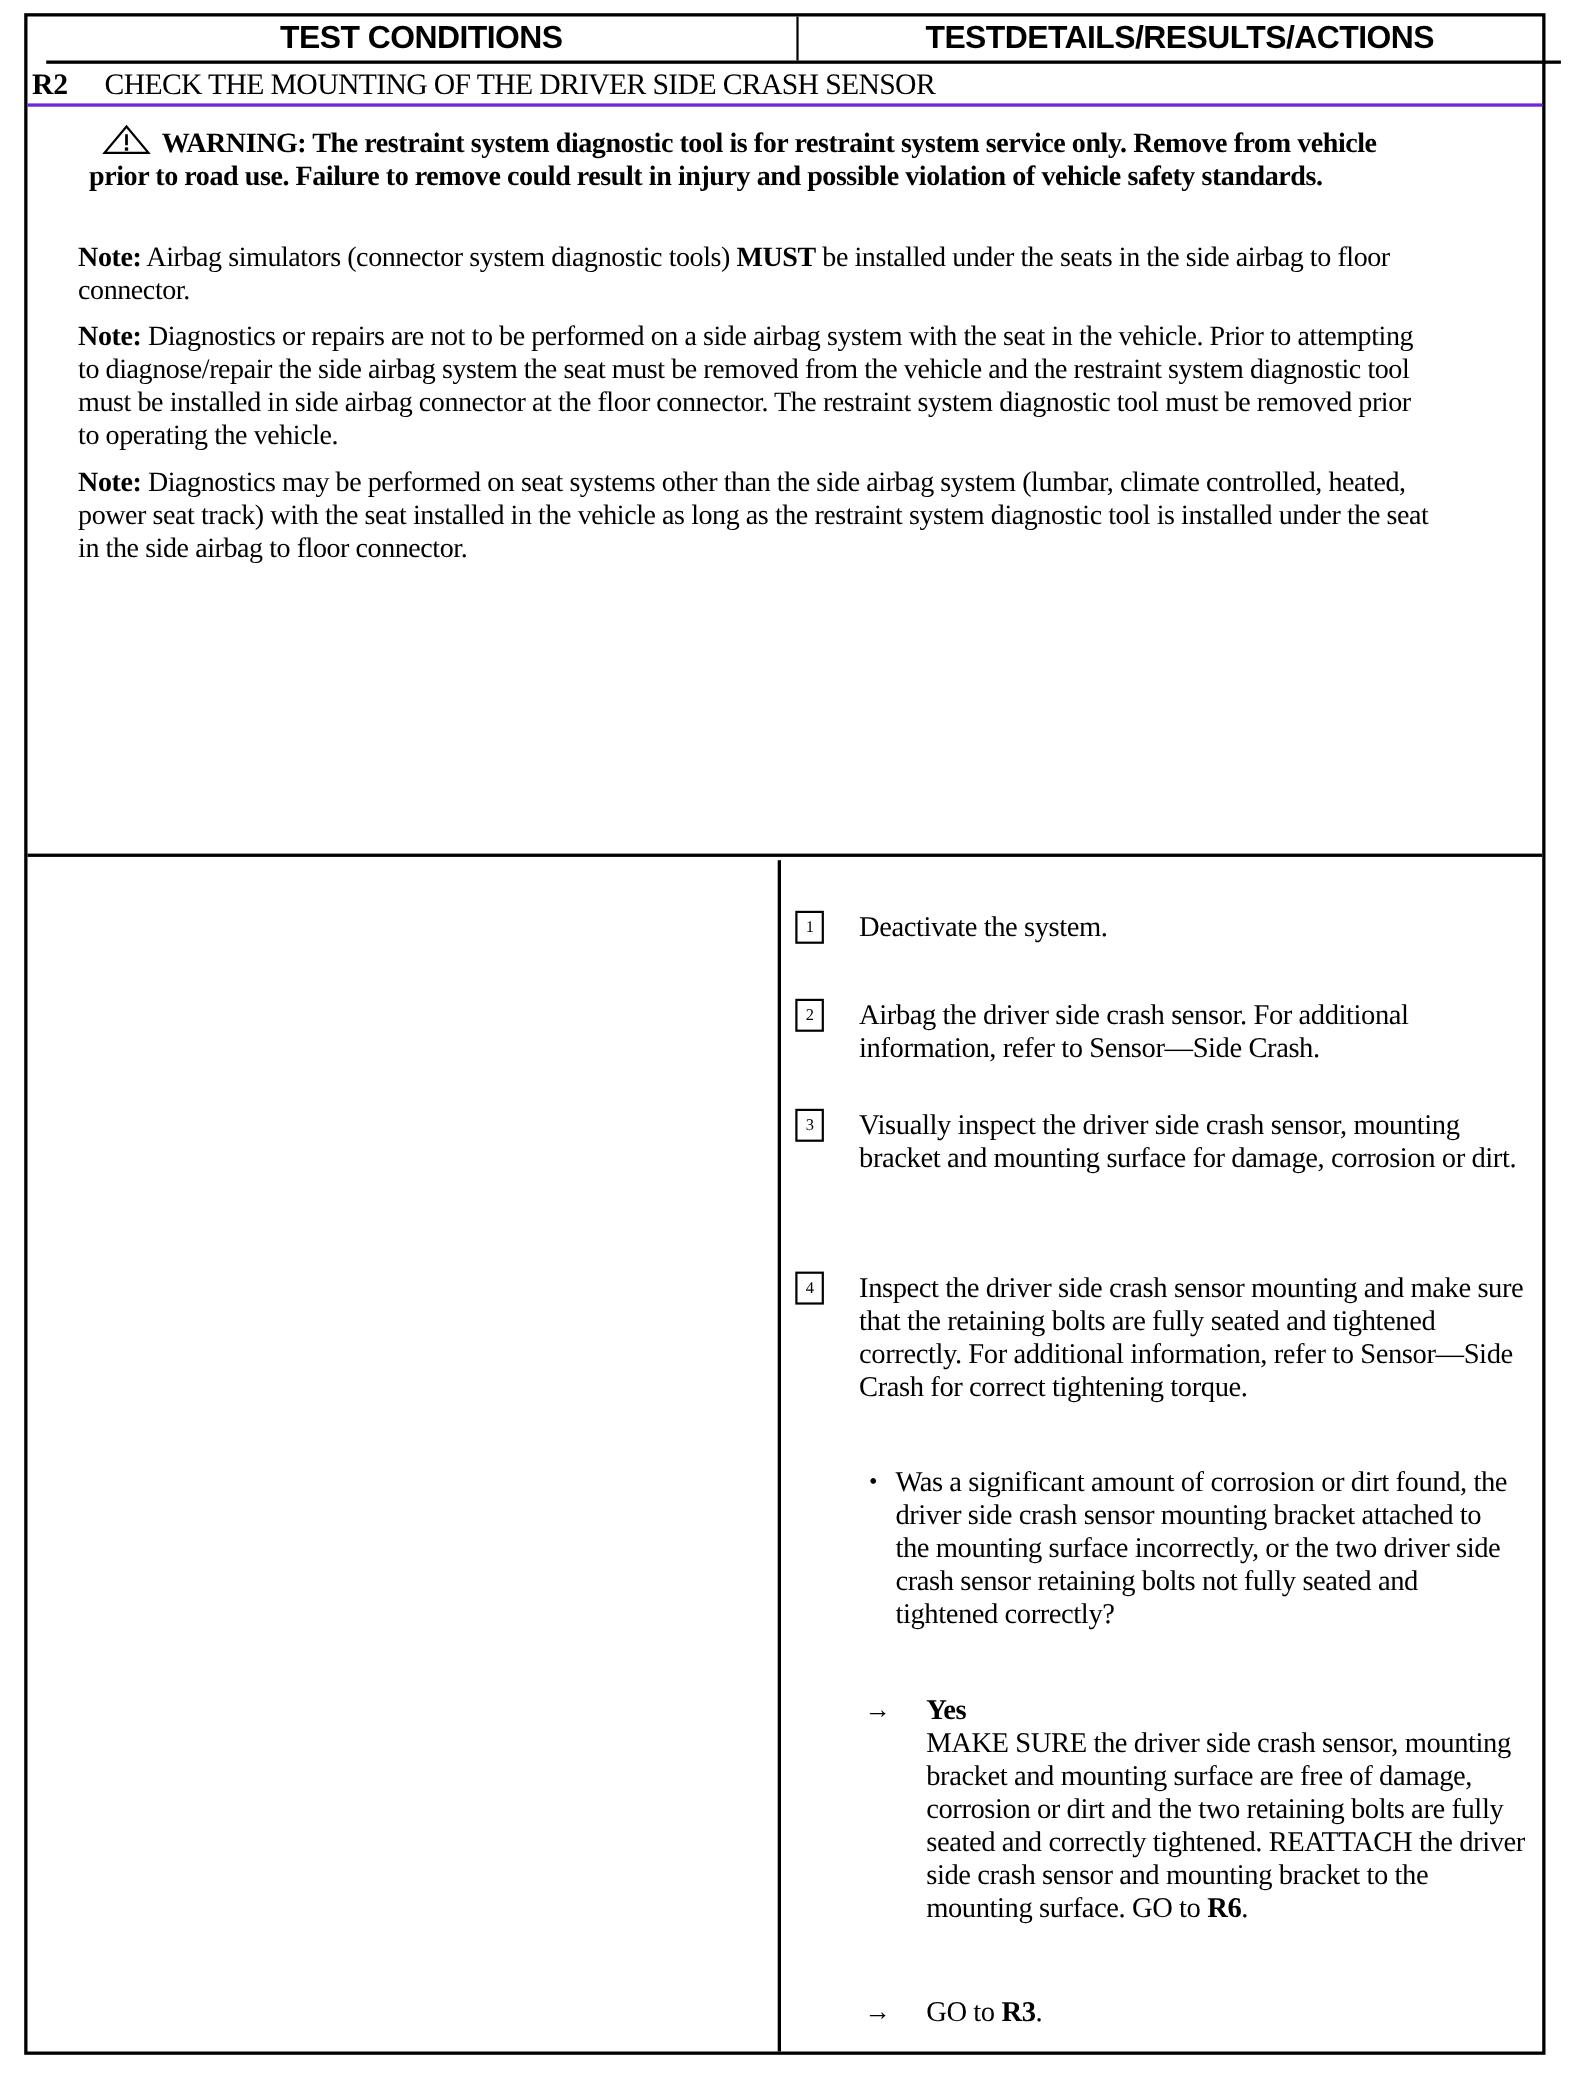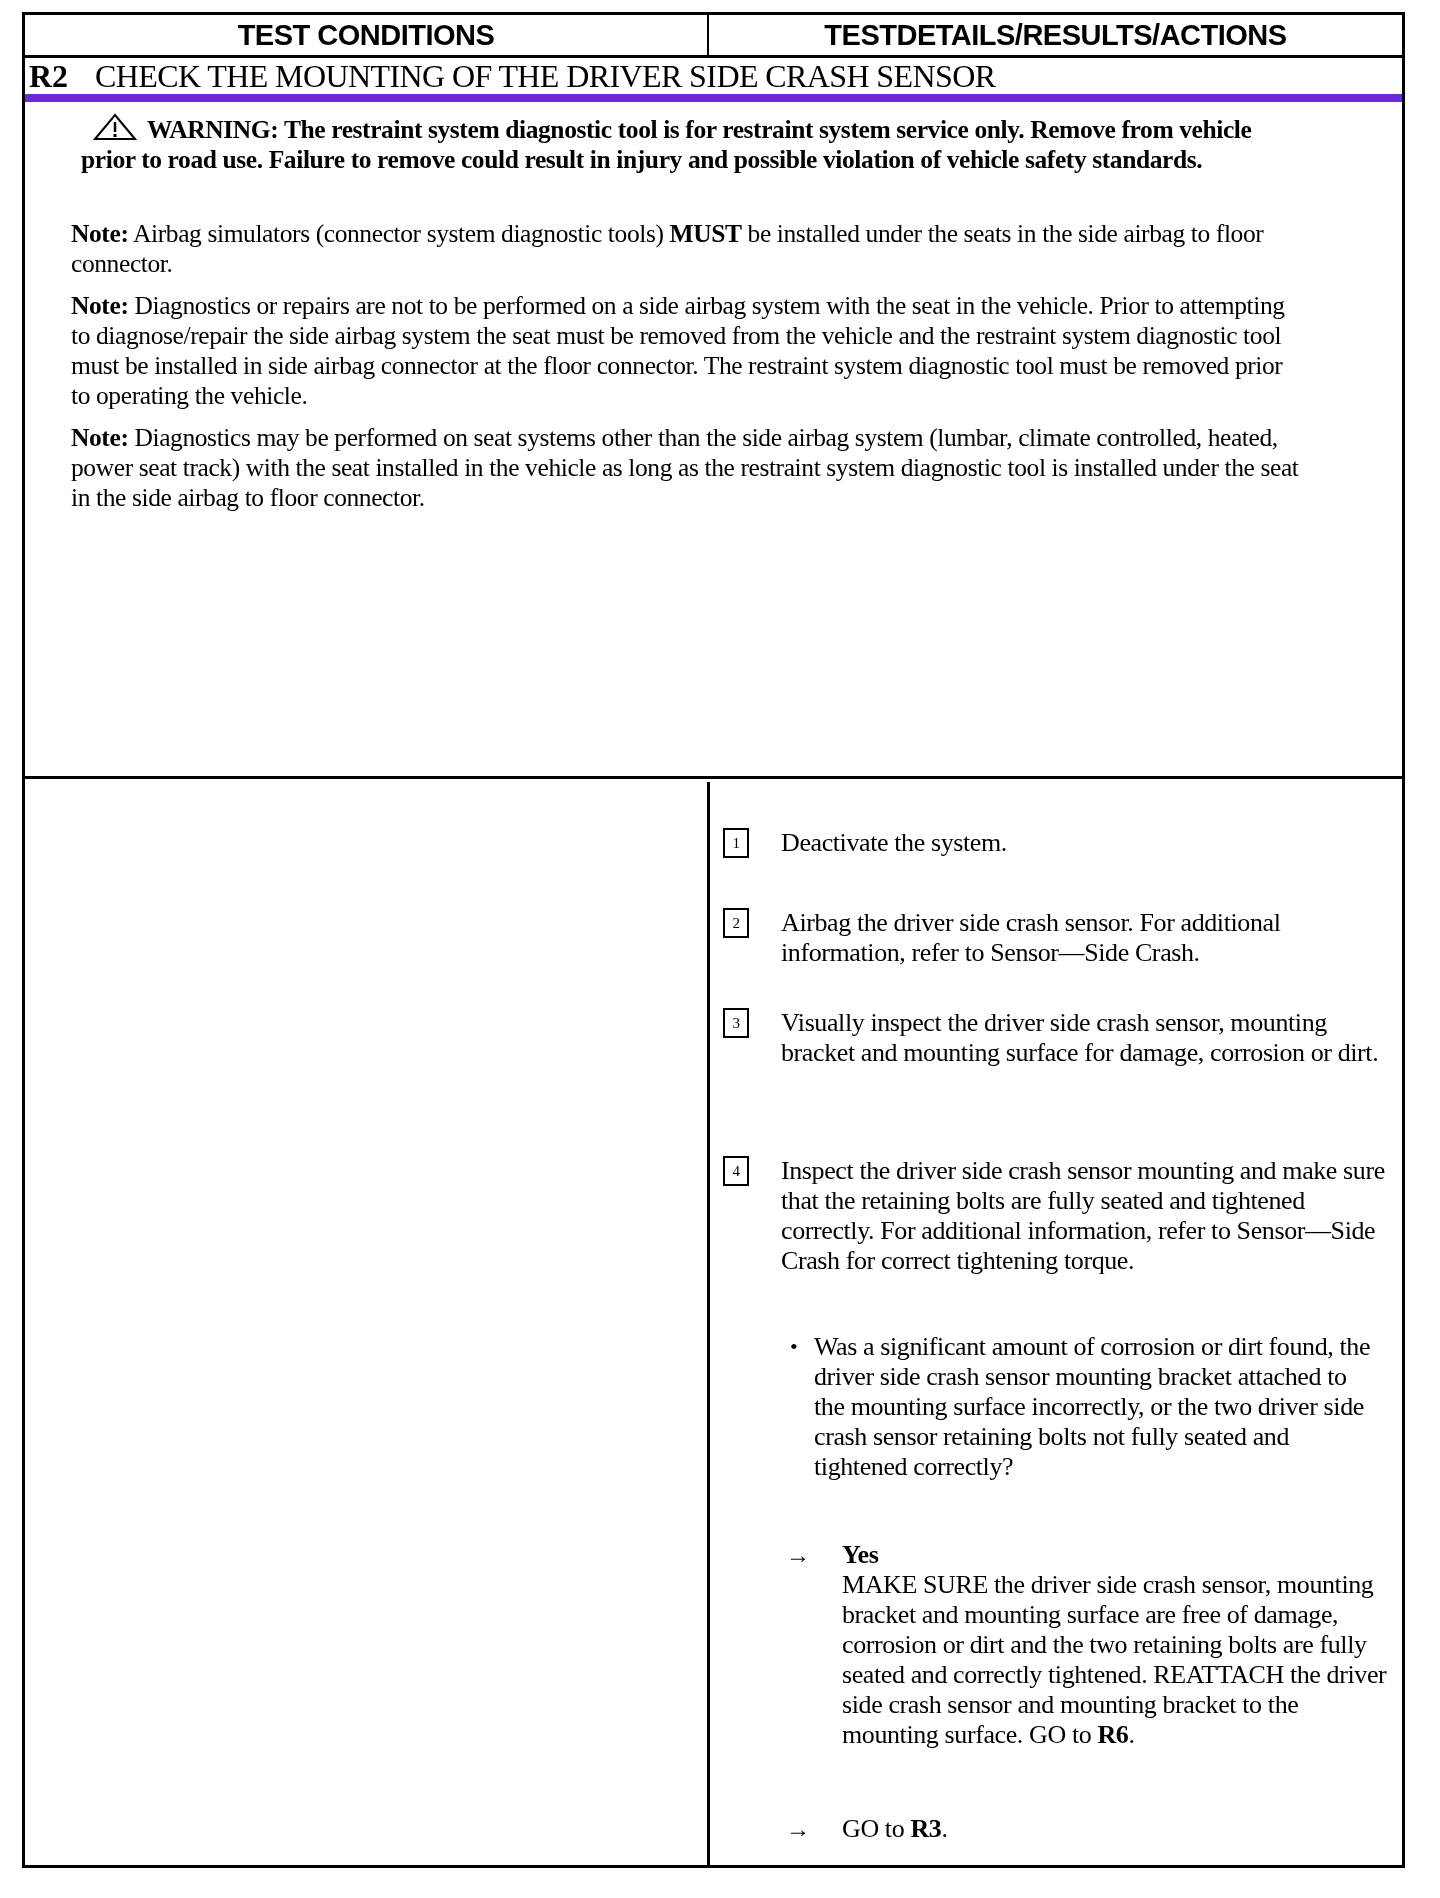--- a/index.html
+++ b/index.html
@@ -20,21 +20,21 @@
       left: 22px;
       top: 12px;
       width: 1383px;
       height: 1856px;
       box-sizing: border-box;
       border: 3px solid #000;
     }
     
     .hdr-row {
       position: absolute;
-      left: 0; top: 0;
+      left: 17px; top: 0;
       width: 100%;
       height: 40px;
       border-bottom: 3px solid #000;
       display: flex;
     }
     .hdr-cell {
       height: 100%;
       display: flex;
       align-items: center;
       justify-content: center;
@@ -49,24 +49,24 @@
     }
     .hdr-right {
       flex: 1;
     }
     
     .step-row {
       position: absolute;
       left: 0; top: 43px;
       width: 100%;
       height: 36px;
-      border-bottom: 8px solid #6d28d9;
+      border-bottom: 3px solid #6d28d9;
       display: flex;
       align-items: center;
-      font-size: 32px;
+      font-size: 27px;
     }
     .step-code {
       font-weight: bold;
       margin-left: 4px;
       width: 66px;
     }
     .step-title {
       letter-spacing: -0.6px;
     }
     

